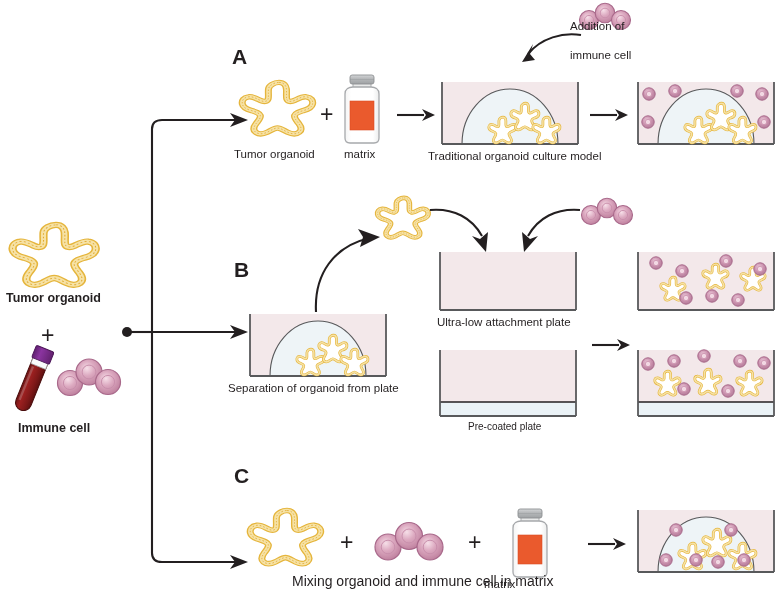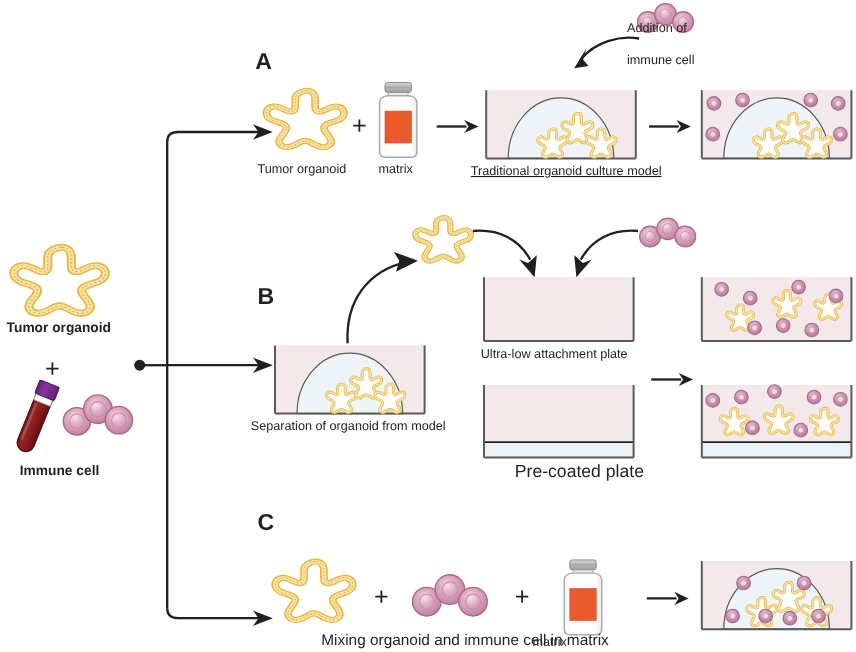--- a/index.html
+++ b/index.html
@@ -196,21 +196,21 @@
 
     <g>
       <use href="#starPath" transform="translate(48,36) scale(0.30)" fill="#ffffff" stroke="#e5b53c" stroke-width="9" stroke-linejoin="round"></use>
       <use href="#starPath" transform="translate(48,36) scale(0.30)" fill="none" stroke="#f6e2a6" stroke-width="5" stroke-linejoin="round"></use>
       <use href="#starPath" transform="translate(70,22) scale(0.31)" fill="#ffffff" stroke="#e5b53c" stroke-width="9" stroke-linejoin="round"></use>
       <use href="#starPath" transform="translate(70,22) scale(0.31)" fill="none" stroke="#f6e2a6" stroke-width="5" stroke-linejoin="round"></use>
       <use href="#starPath" transform="translate(92,36) scale(0.30)" fill="#ffffff" stroke="#e5b53c" stroke-width="9" stroke-linejoin="round"></use>
       <use href="#starPath" transform="translate(92,36) scale(0.30)" fill="none" stroke="#f6e2a6" stroke-width="5" stroke-linejoin="round"></use>
     </g>
   </svg>
-  <div class="lbl" style="left:428px;top:150px;font-size:11.5px;text-decoration:underline;">Traditional organoid culture model</div>
+  <div class="lbl" style="left:428px;top:150px;font-size:11.5px;">Traditional organoid culture model</div>
 
   <svg class="abs" style="left:578px;top:3px;" width="56" height="28">
     <circle cx="11" cy="17" r="9.5" fill="url(#immuneGrad)" stroke="#a8688a" stroke-width="1.1"></circle>
     <circle cx="11" cy="17" r="4.6" fill="none" stroke="#c98fac" stroke-width="0.9"></circle>
     <circle cx="27" cy="10" r="9.8" fill="url(#immuneGrad)" stroke="#a8688a" stroke-width="1.1"></circle>
     <circle cx="27" cy="10" r="4.8" fill="none" stroke="#c98fac" stroke-width="0.9"></circle>
     <circle cx="43" cy="17" r="9.5" fill="url(#immuneGrad)" stroke="#a8688a" stroke-width="1.1"></circle>
     <circle cx="43" cy="17" r="4.6" fill="none" stroke="#c98fac" stroke-width="0.9"></circle>
   </svg>
   <div class="lbl" style="left:570px;top:20px;font-size:11.5px;">Addition of</div>
@@ -264,21 +264,21 @@
     <line x1="2" y1="2" x2="2" y2="64" stroke="#58595b" stroke-width="1.8"></line>
     <line x1="138" y1="2" x2="138" y2="64" stroke="#58595b" stroke-width="1.8"></line>
     <line x1="2" y1="64" x2="138" y2="64" stroke="#58595b" stroke-width="1.8"></line>
     <use href="#starPath" transform="translate(48,36) scale(0.30)" fill="#ffffff" stroke="#e5b53c" stroke-width="9" stroke-linejoin="round"></use>
     <use href="#starPath" transform="translate(48,36) scale(0.30)" fill="none" stroke="#f6e2a6" stroke-width="5" stroke-linejoin="round"></use>
     <use href="#starPath" transform="translate(70,22) scale(0.31)" fill="#ffffff" stroke="#e5b53c" stroke-width="9" stroke-linejoin="round"></use>
     <use href="#starPath" transform="translate(70,22) scale(0.31)" fill="none" stroke="#f6e2a6" stroke-width="5" stroke-linejoin="round"></use>
     <use href="#starPath" transform="translate(92,36) scale(0.30)" fill="#ffffff" stroke="#e5b53c" stroke-width="9" stroke-linejoin="round"></use>
     <use href="#starPath" transform="translate(92,36) scale(0.30)" fill="none" stroke="#f6e2a6" stroke-width="5" stroke-linejoin="round"></use>
   </svg>
-  <div class="lbl" style="left:228px;top:382px;font-size:11.5px;">Separation of organoid from model</div>
+  <div class="lbl" style="left:228px;top:382px;font-size:11.5px;">Separation of organoid from plate</div>
 
   <svg class="abs" style="left:312px;top:224px;" width="72" height="90">
     <path d="M4,88 C2,50 22,22 58,14" fill="none" stroke="#231f20" stroke-width="2.1"></path>
     <path d="M46,5 L68,13 L48,23 L51,13 Z" fill="#231f20"></path>
   </svg>
 
   <svg class="abs" style="left:376px;top:196px;" width="56" height="46" viewBox="0 0 100 100" preserveAspectRatio="none">
     <use href="#starPath" fill="#ffffff" stroke="#e5b53c" stroke-width="10" stroke-linejoin="round"></use>
     <use href="#starPath" fill="none" stroke="#f6e2a6" stroke-width="6" stroke-linejoin="round"></use>
     <use href="#starPath" fill="none" stroke="#e0a92e" stroke-width="1.2" stroke-dasharray="2.4 2.8" stroke-linejoin="round"></use>
@@ -312,21 +312,21 @@
   <div class="lbl" style="left:437px;top:316px;font-size:11.5px;text-align:right;">Ultra-low attachment plate</div>
 
   <svg class="abs" style="left:438px;top:348px;" width="140" height="70">
     <rect x="2" y="2" width="136" height="52" fill="#f3e8ea"></rect>
     <rect x="2" y="54" width="136" height="14" fill="#eaf2f6"></rect>
     <line x1="2" y1="54" x2="138" y2="54" stroke="#231f20" stroke-width="1.6"></line>
     <line x1="2" y1="2" x2="2" y2="68" stroke="#58595b" stroke-width="1.8"></line>
     <line x1="138" y1="2" x2="138" y2="68" stroke="#58595b" stroke-width="1.8"></line>
     <line x1="2" y1="68" x2="138" y2="68" stroke="#58595b" stroke-width="1.8"></line>
   </svg>
-  <div class="lbl" style="left:468px;top:421px;font-size:16px;">Pre-coated plate</div>
+  <div class="lbl" style="left:468px;top:421px;font-size:10px;">Pre-coated plate</div>
 
   <svg class="abs" style="left:592px;top:338px;" width="38" height="14">
     <line x1="0" y1="7" x2="27" y2="7" stroke="#231f20" stroke-width="2.1"></line>
     <path d="M25,1 L38,7 L25,13 L29,7 Z" fill="#231f20"></path>
   </svg>
 
   <svg class="abs" style="left:636px;top:250px;" width="140" height="62">
     <rect x="2" y="2" width="136" height="58" fill="#f3e8ea"></rect>
     <line x1="2" y1="2" x2="2" y2="60" stroke="#58595b" stroke-width="1.8"></line>
     <line x1="138" y1="2" x2="138" y2="60" stroke="#58595b" stroke-width="1.8"></line>

